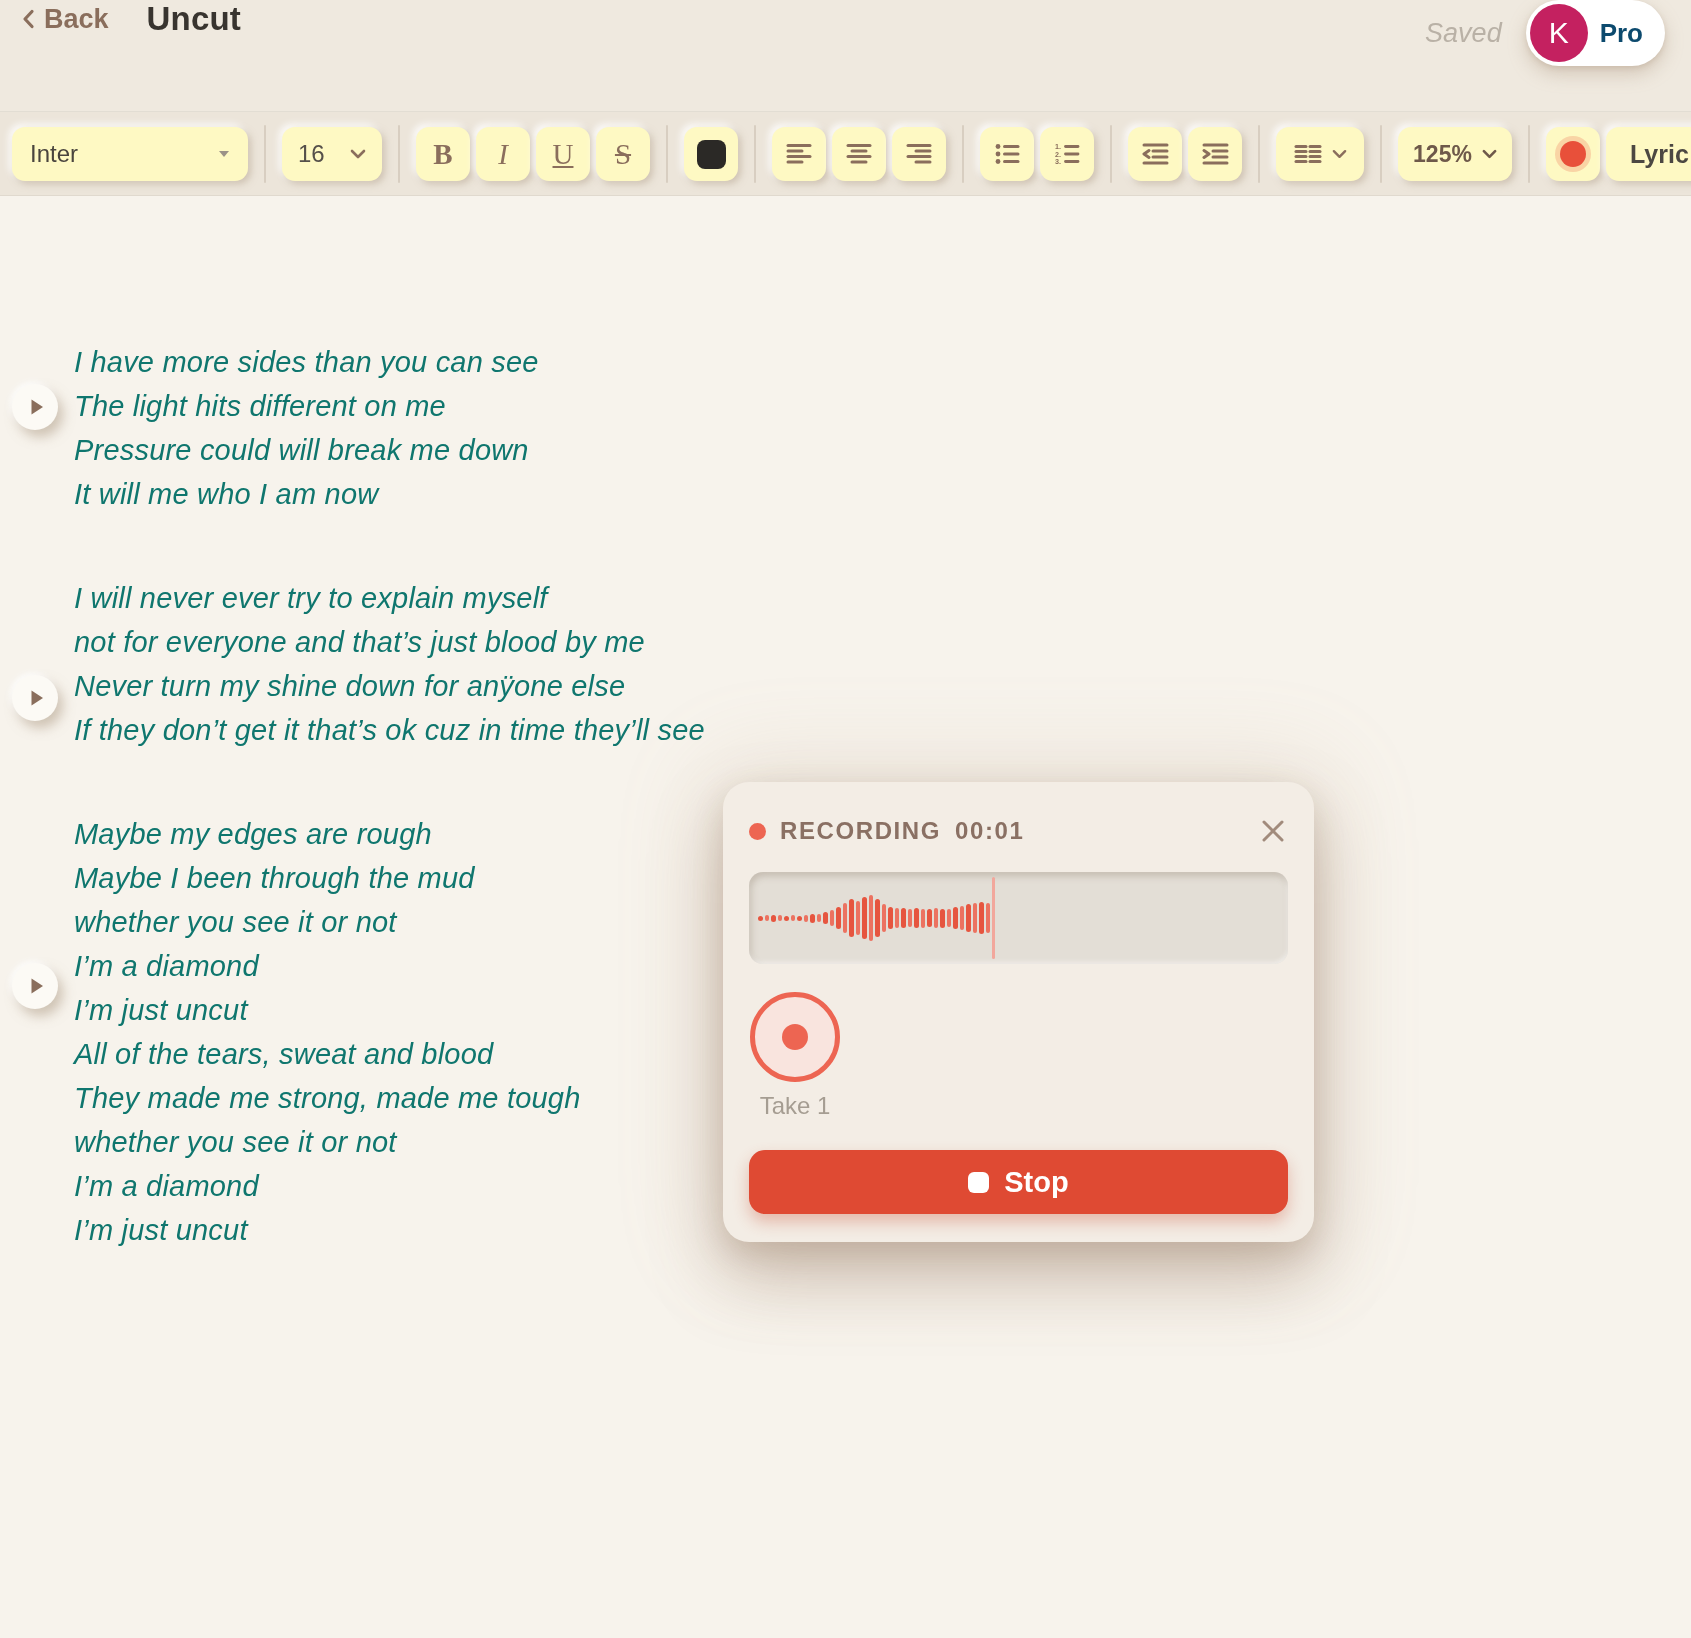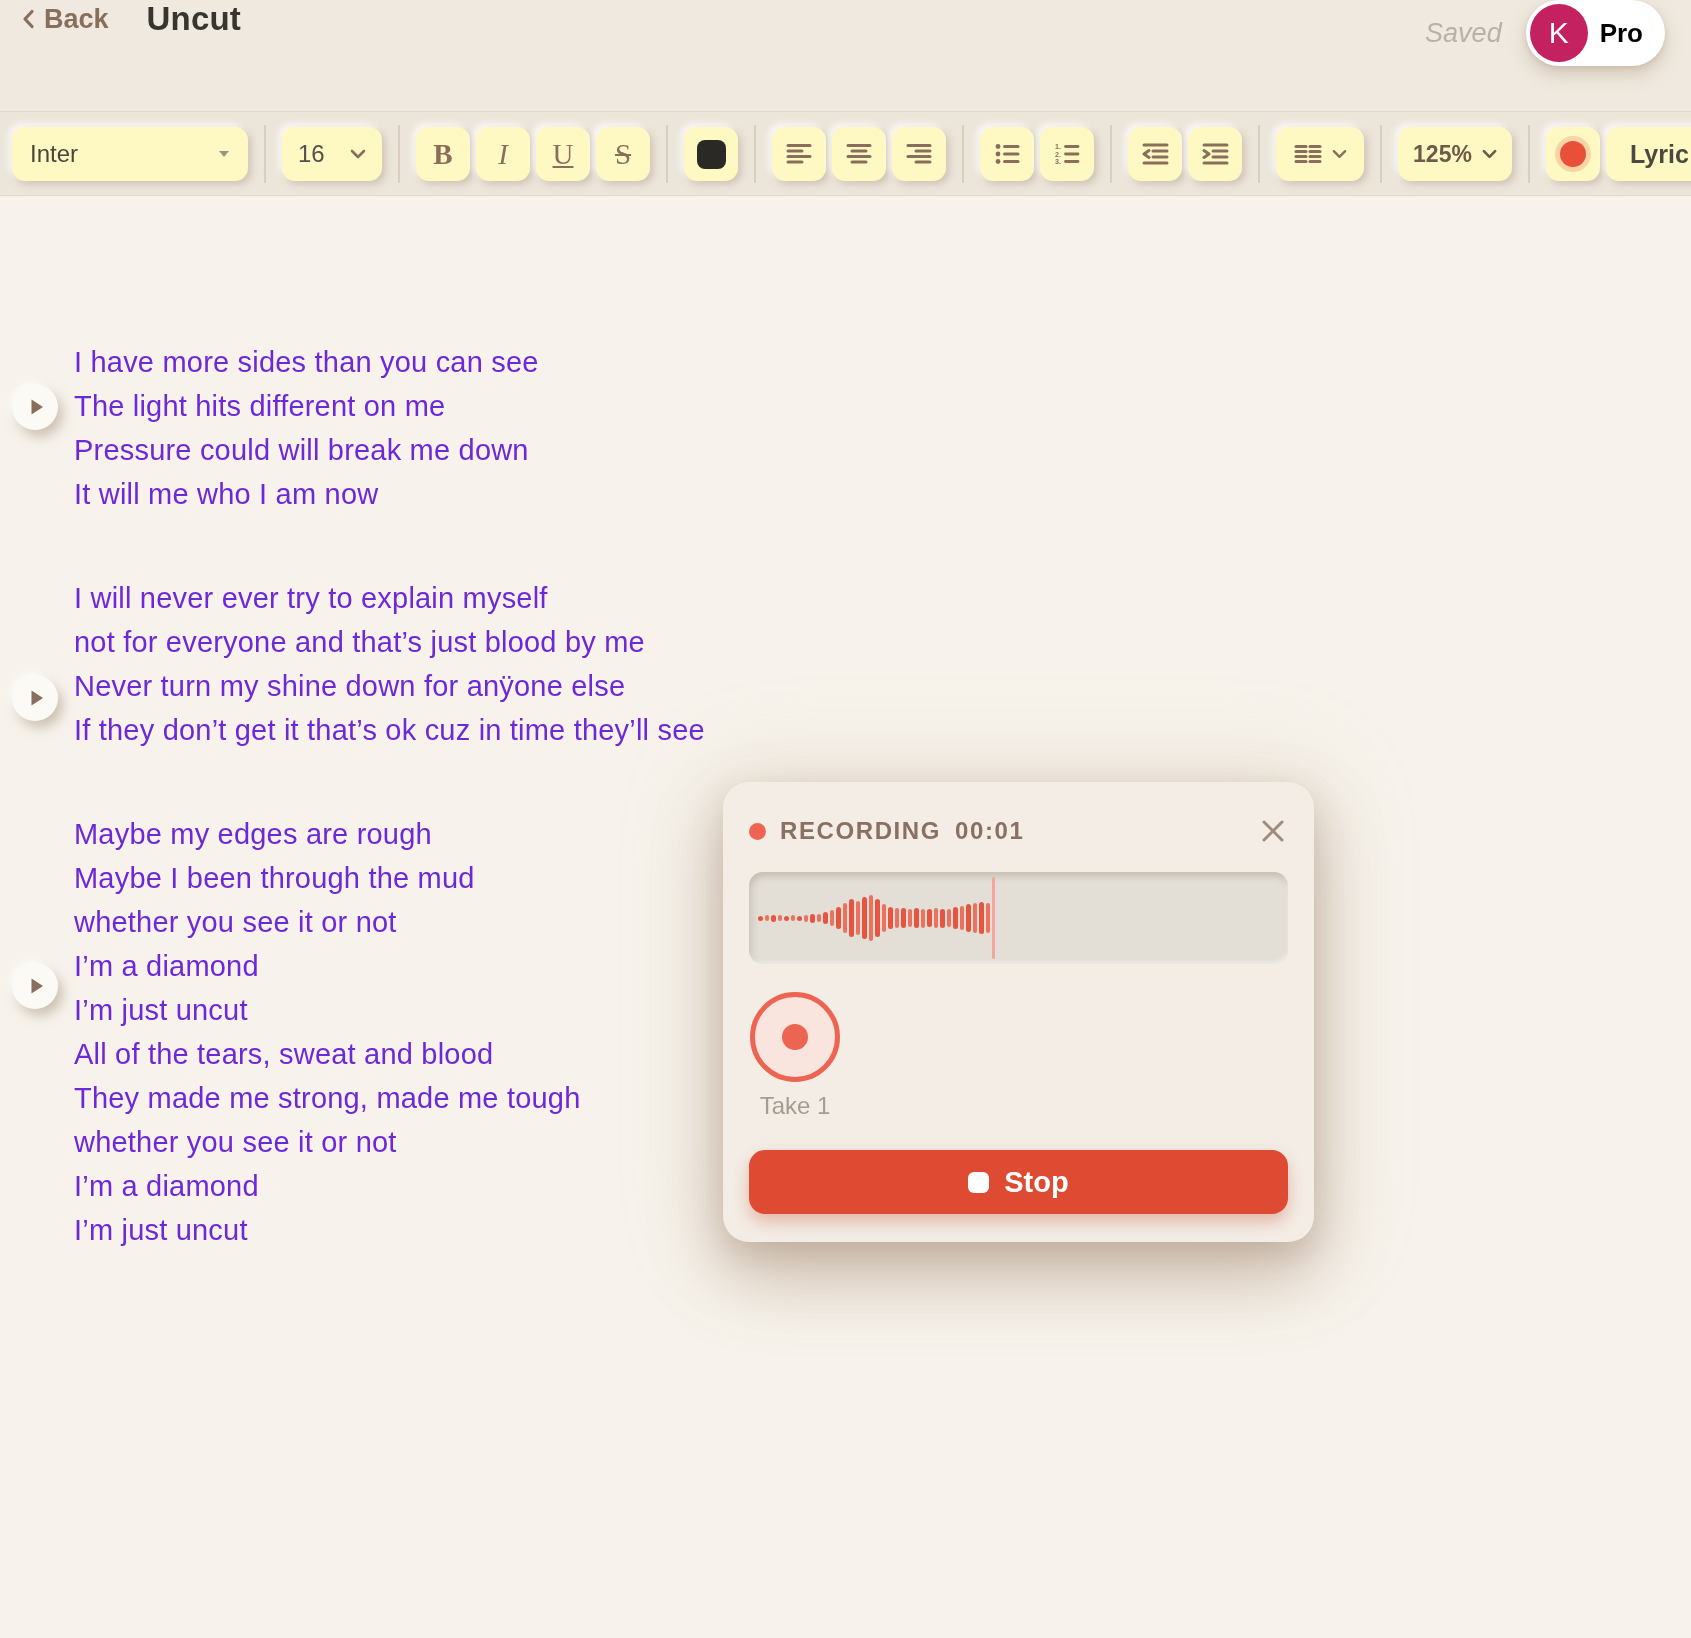--- a/index.html
+++ b/index.html
@@ -18,21 +18,21 @@
   .back-btn { display:flex; align-items:center; gap:9px; background:none; border:none; cursor:pointer;
     color:#8a6e5c; font-weight:700; font-size:27px; font-family:"Liberation Sans", sans-serif; }
   .page-title { font-size:33px; font-weight:700; color:#38342f; letter-spacing:.2px; }
   .topbar-right { display:flex; align-items:center; gap:24px; }
   .saved-label { font-style:italic; color:#b9b1a6; font-size:27px; }
   .account-pill { display:flex; align-items:center; gap:12px; background:#ffffff; border:none; cursor:pointer;
     height:66px; border-radius:34px; padding:4px 22px 4px 4px;
     box-shadow:0 8px 18px rgba(167,144,120,.38), 0 2px 5px rgba(167,144,120,.25); }
   .avatar { width:58px; height:58px; border-radius:50%; color:#fff; font-size:30px; font-weight:400;
     display:flex; align-items:center; justify-content:center; }
-  .pro-label { color:#000000; font-weight:700; font-size:26px; }
+  .pro-label { color:#0c4a6e; font-weight:700; font-size:26px; }
 
   
   .toolbar {
     height:84px; background:#ece5da; display:flex; align-items:center; padding:0 12px;
     gap:6px; box-shadow: inset 0 -1px 0 rgba(0,0,0,.05);
   }
   .tb-divider { width:2px; height:58px; background:rgba(146,126,106,.22); border-radius:1px; margin:0 10px; flex:none; }
   .tb-btn {
     height:54px; min-width:54px; flex:none; border:none; cursor:pointer; border-radius:13px; background:#fef9c3;
     box-shadow:3px 3px 7px rgba(177,159,137,.5), -3px -3px 7px rgba(255,255,255,.95);
@@ -48,21 +48,21 @@
   .fmt-strike { text-decoration:line-through; }
   .swatch { width:29px; height:29px; border-radius:8px; }
   .columns-select { width:88px; }
   .zoom-select { width:114px; font-weight:700; color:#6e594a; font-size:23px; }
   .record-btn .rec-circle { width:26px; height:26px; border-radius:50%; box-shadow:0 0 0 5px rgba(232,80,58,.22); }
   .lyric-tools-btn { padding:0 24px; font-weight:700; color:#4c4842; font-size:25px; }
 
   
   .editor { position:relative; padding:144px 40px 0 74px; }
   .verse { position:relative; margin-bottom:60px; }
-  .verse-line { font-size:29px; line-height:44px; color:#6d28d9; letter-spacing:.2px; white-space:pre; }
+  .verse-line { font-size:29px; line-height:44px; color:#0f766e; letter-spacing:.2px; white-space:pre;font-style:italic; }
   .play-btn {
     position:absolute; left:-62px; width:46px; height:46px; border-radius:50%; border:none; cursor:pointer;
     background:#fcfaf5; box-shadow:5px 7px 12px rgba(168,147,124,.5), -2px -2px 6px #ffffff;
     display:flex; align-items:center; justify-content:center;
   }
   .verse:nth-of-type(1) .play-btn { top:44px; }
   .verse:nth-of-type(2) .play-btn { top:99px; }
   .verse:nth-of-type(3) .play-btn { top:151px; }
   .play-btn svg { margin-left:4px; }
 

